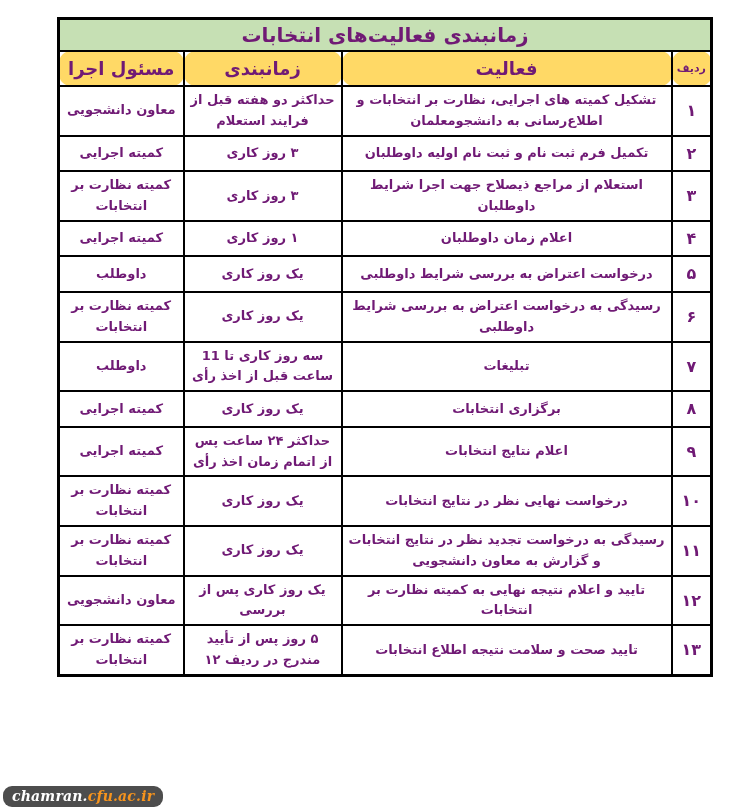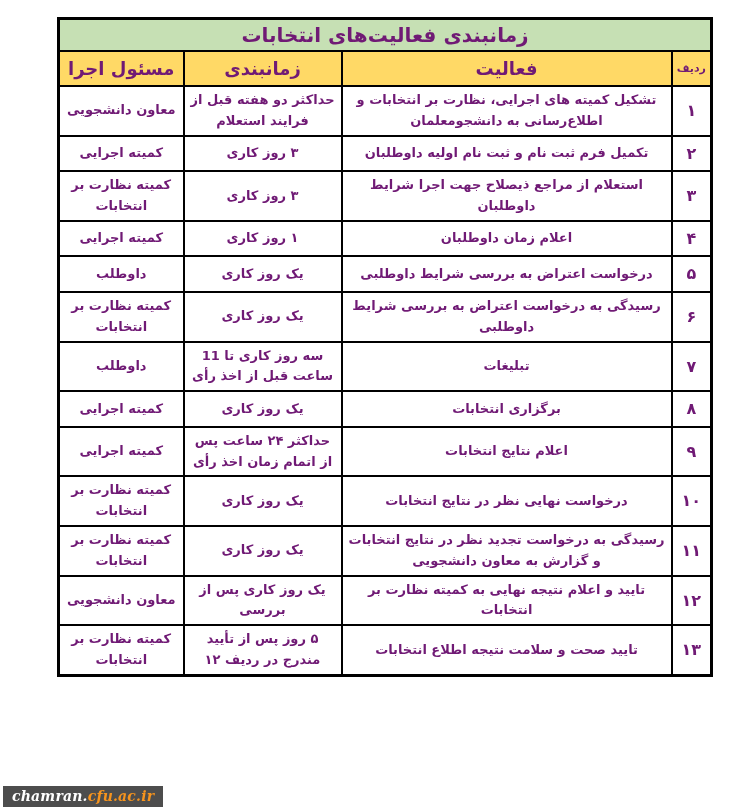--- a/index.html
+++ b/index.html
@@ -43,20 +43,21 @@
   }
   .title-cell {
     background: var(--title_bg);
     font-size: 20px;
     padding: 9px 4px;
   }
   .header-row th {
     background: var(--header_bg);
     font-size: 18px;
     padding: 6px 4px;
+    border-radius: 12px;
   }
   .header-row th.col-num {
     font-size: 11px;
     padding: 9px 1px;
   }
   tbody td {
     font-size: 13px;
     line-height: 1.6;
     padding: 4px 6px;
   }
@@ -69,20 +70,21 @@
     left: 3px;
     bottom: 4px;
     background: var(--watermark_bg);
     color: #ffffff;
     font-family: "DejaVu Serif", serif;
     font-style: italic;
     font-weight: bold;
     font-size: 14px;
     padding: 2px 9px 3px 9px;
     letter-spacing: 0.2px;
+    border-radius: 9px;
   }
   .watermark .accent {
     color: var(--watermark_accent);
   }
 </style>
 </head>
 <body>
 
 <table class="schedule-table">
   <colgroup>

